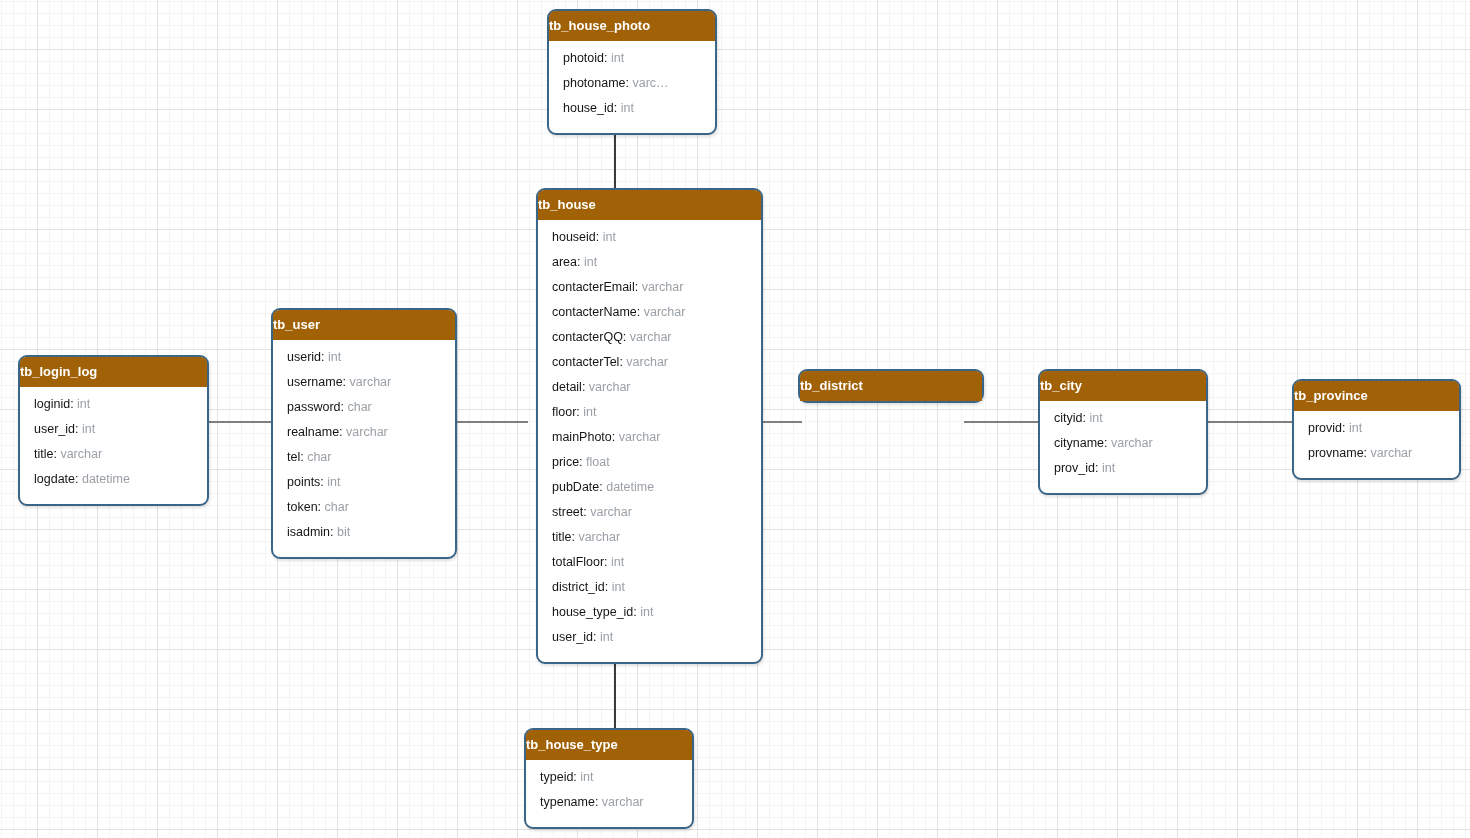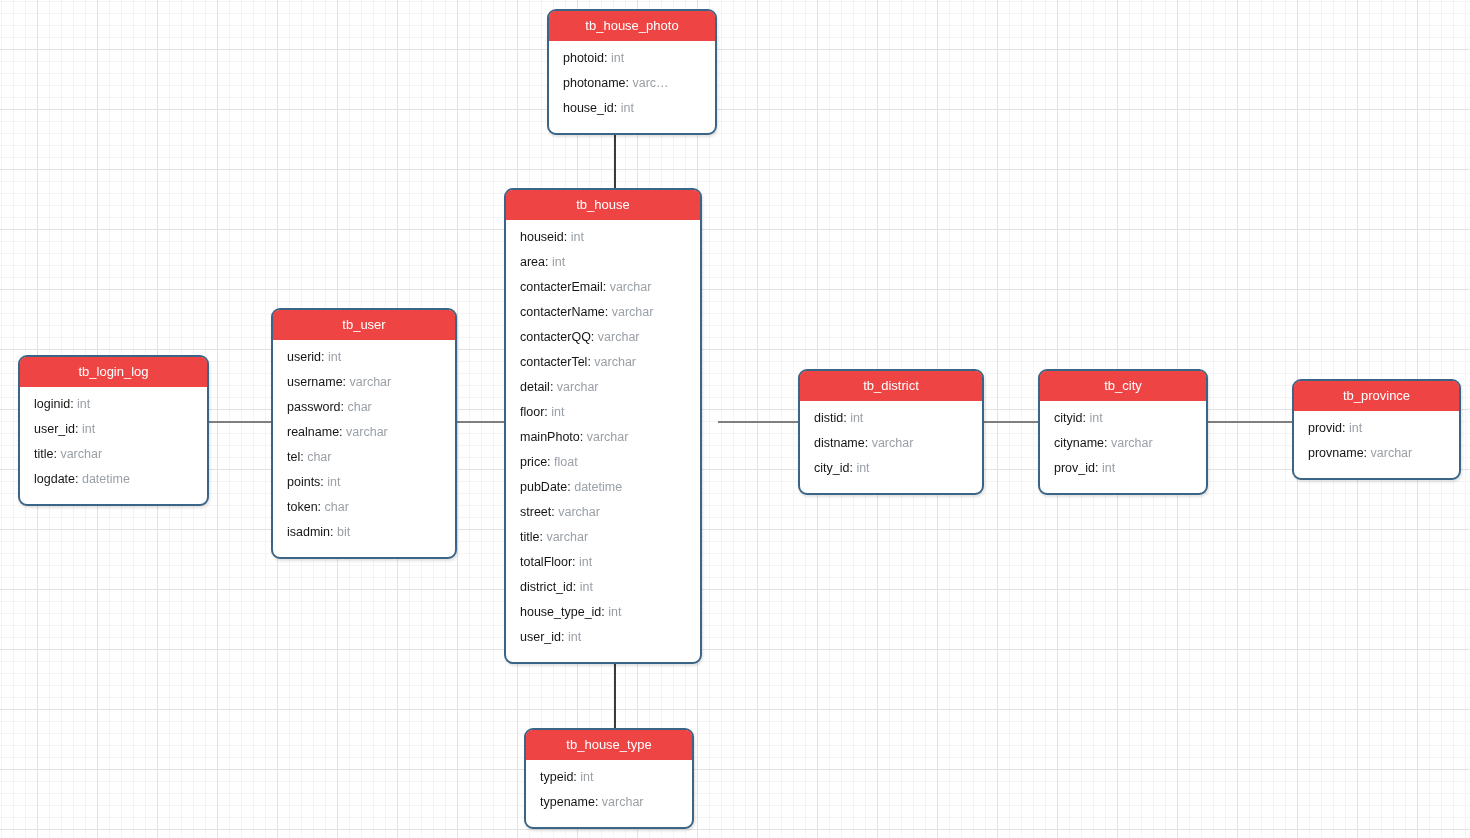--- a/index.html
+++ b/index.html
@@ -22,25 +22,25 @@
   .edge.v{width:2px;background:#3b3b3b;}
   .table-card{
     position:absolute;z-index:2;
     box-sizing:border-box;
     background:#ffffff;
     border:2px solid #3b6587;
     border-radius:9px;
     box-shadow:1px 2px 3px rgba(0,0,0,.12);
   }
   .table-header{
-    background:#ef4444;
+    background:#a16207;
     color:#ffffff;
-    font-weight:normal;
+    font-weight:bold;
     font-size:13px;
-    text-align:center;
+    text-align:left;
     line-height:30px;
     height:30px;
     border-radius:6px 6px 0 0;
     cursor:default;
     white-space:nowrap;
     overflow:hidden;
   }
   .table-body{padding:5px 6px 12px 14px;}
   .field-row{
     height:25px;line-height:25px;
@@ -65,21 +65,21 @@
 
   <div class="table-card" style="left:547px;top:9px;width:170px">
     <div class="table-header">tb_house_photo</div>
     <div class="table-body">
         <div class="field-row"><span class="fname">photoid: </span><span class="ftype">int</span></div>
         <div class="field-row"><span class="fname">photoname: </span><span class="ftype">varc…</span></div>
         <div class="field-row"><span class="fname">house_id: </span><span class="ftype">int</span></div>
       </div>
   </div>
 
-  <div class="table-card" style="left:504px;top:188px;width:198px">
+  <div class="table-card" style="left:536px;top:188px;width:227px">
     <div class="table-header">tb_house</div>
     <div class="table-body">
         <div class="field-row"><span class="fname">houseid: </span><span class="ftype">int</span></div>
         <div class="field-row"><span class="fname">area: </span><span class="ftype">int</span></div>
         <div class="field-row"><span class="fname">contacterEmail: </span><span class="ftype">varchar</span></div>
         <div class="field-row"><span class="fname">contacterName: </span><span class="ftype">varchar</span></div>
         <div class="field-row"><span class="fname">contacterQQ: </span><span class="ftype">varchar</span></div>
         <div class="field-row"><span class="fname">contacterTel: </span><span class="ftype">varchar</span></div>
         <div class="field-row"><span class="fname">detail: </span><span class="ftype">varchar</span></div>
         <div class="field-row"><span class="fname">floor: </span><span class="ftype">int</span></div>
@@ -114,25 +114,20 @@
     <div class="table-body">
         <div class="field-row"><span class="fname">loginid: </span><span class="ftype">int</span></div>
         <div class="field-row"><span class="fname">user_id: </span><span class="ftype">int</span></div>
         <div class="field-row"><span class="fname">title: </span><span class="ftype">varchar</span></div>
         <div class="field-row"><span class="fname">logdate: </span><span class="ftype">datetime</span></div>
       </div>
   </div>
 
   <div class="table-card" style="left:798px;top:369px;width:186px">
     <div class="table-header">tb_district</div>
-    <div class="table-body">
-        <div class="field-row"><span class="fname">distid: </span><span class="ftype">int</span></div>
-        <div class="field-row"><span class="fname">distname: </span><span class="ftype">varchar</span></div>
-        <div class="field-row"><span class="fname">city_id: </span><span class="ftype">int</span></div>
-      </div>
   </div>
 
   <div class="table-card" style="left:1038px;top:369px;width:170px">
     <div class="table-header">tb_city</div>
     <div class="table-body">
         <div class="field-row"><span class="fname">cityid: </span><span class="ftype">int</span></div>
         <div class="field-row"><span class="fname">cityname: </span><span class="ftype">varchar</span></div>
         <div class="field-row"><span class="fname">prov_id: </span><span class="ftype">int</span></div>
       </div>
   </div>

